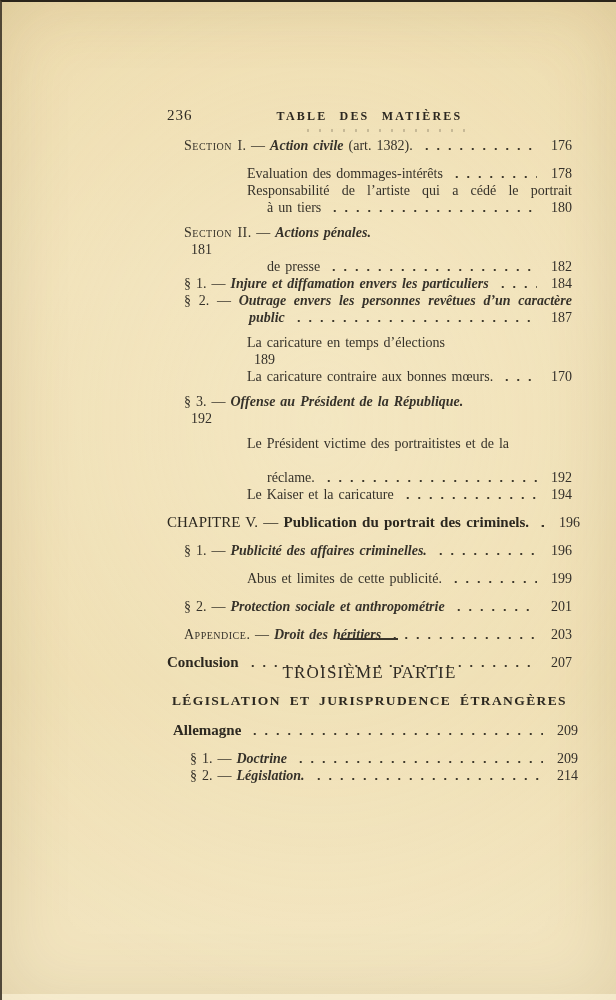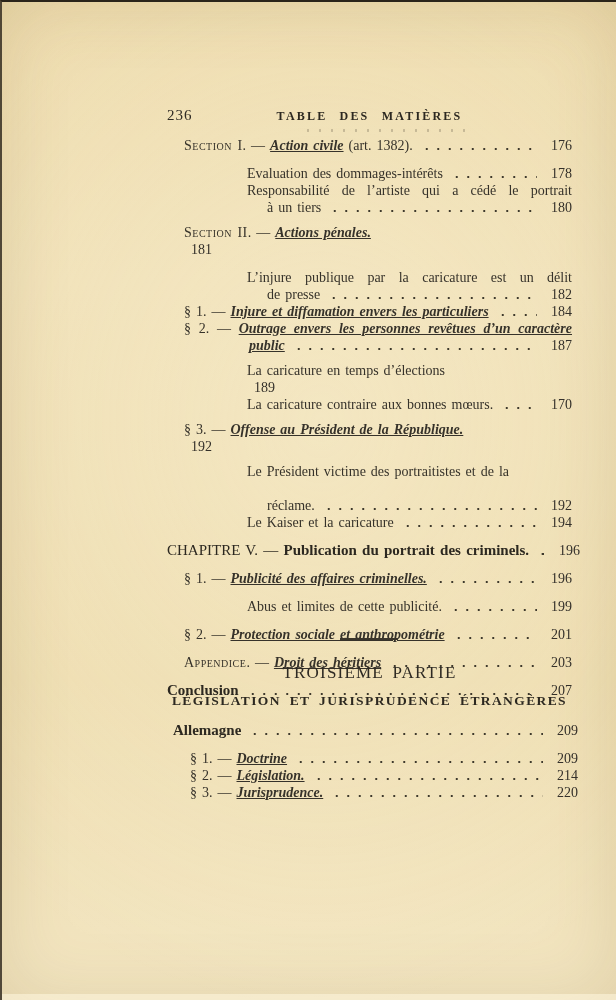--- a/index.html
+++ b/index.html
@@ -63,21 +63,21 @@
   .lv-wrap     { padding-left: 100px; }
   .lv-wrapsub  { padding-left: 82px; }
   .txt { white-space: nowrap; }
   .just .txt {
     flex: 1; white-space: normal; text-align: justify;
     height: 17px; overflow: hidden;
   }
   .just .txt::after { content: ""; display: inline-block; width: 100%; }
   .seg-sc { font-variant: small-caps; letter-spacing: .5px; }
   .seg-r  { }
-  .seg-bi { font-style: italic; font-weight: 700; text-decoration: underline; }
+  .seg-bi { font-style: italic; font-weight: 700; }
   .seg-b  { font-weight: 700; }
   .dots {
     flex: 1; align-self: stretch;
     margin: 0 7px 0 8px;
     background-image: radial-gradient(circle, #3e392c 1.15px, transparent 1.45px);
     background-size: 11.5px 4px; background-repeat: repeat-x;
     background-position: left bottom 3px;
     min-width: 8px;
   }
   .pg { min-width: 28px; text-align: right; font-size: 14px; color: #34302a; }
@@ -128,23 +128,20 @@
       <div class="row lv-wrap gap-0">
         <span class="txt"><span class="seg-r">à un tiers</span></span>
         <span class="dots"></span>
         <span class="pg">180</span>
       </div>
       <div class="row lv-section gap-1">
         <span class="txt"><span class="seg-sc">Section II</span><span class="seg-r">. — </span><span class="seg-bi">Actions pénales.</span></span>
         <span class="dots"></span>
         <span class="pg">181</span>
       </div>
-      <div class="row lv-sub gap-2 just">
-        <span class="txt"><span class="seg-r">L’injure publique par la caricature est un délit</span></span>
-      </div>
       <div class="row lv-wrap gap-0">
         <span class="txt"><span class="seg-r">de presse</span></span>
         <span class="dots"></span>
         <span class="pg">182</span>
       </div>
       <div class="row lv-section gap-0">
         <span class="txt"><span class="seg-r">§ 1. — </span><span class="seg-bi">Injure et diffamation envers les particuliers</span></span>
         <span class="dots"></span>
         <span class="pg">184</span>
       </div>
@@ -230,20 +227,15 @@
       <div class="row lv-section gap-2">
         <span class="txt"><span class="seg-r">§ 1. — </span><span class="seg-bi">Doctrine</span></span>
         <span class="dots"></span>
         <span class="pg">209</span>
       </div>
       <div class="row lv-section gap-0">
         <span class="txt"><span class="seg-r">§ 2. — </span><span class="seg-bi">Législation.</span></span>
         <span class="dots"></span>
         <span class="pg">214</span>
       </div>
-      <div class="row lv-section gap-0">
-        <span class="txt"><span class="seg-r">§ 3. — </span><span class="seg-bi">Jurisprudence.</span></span>
-        <span class="dots"></span>
-        <span class="pg">220</span>
-      </div>
     </div>
 
 </div>
 
 </body></html>

